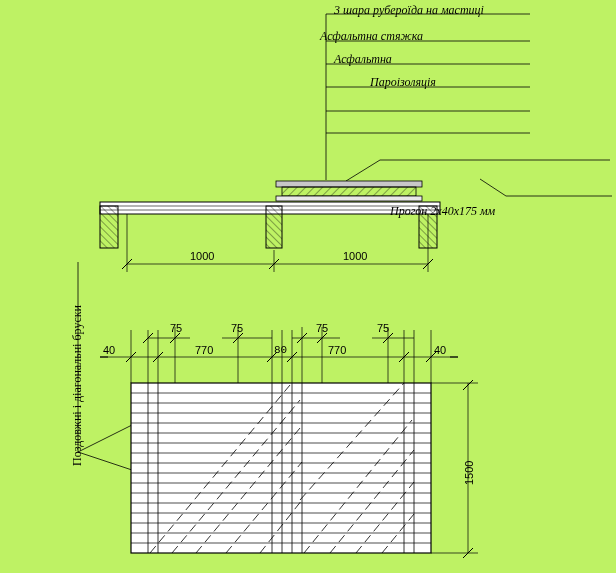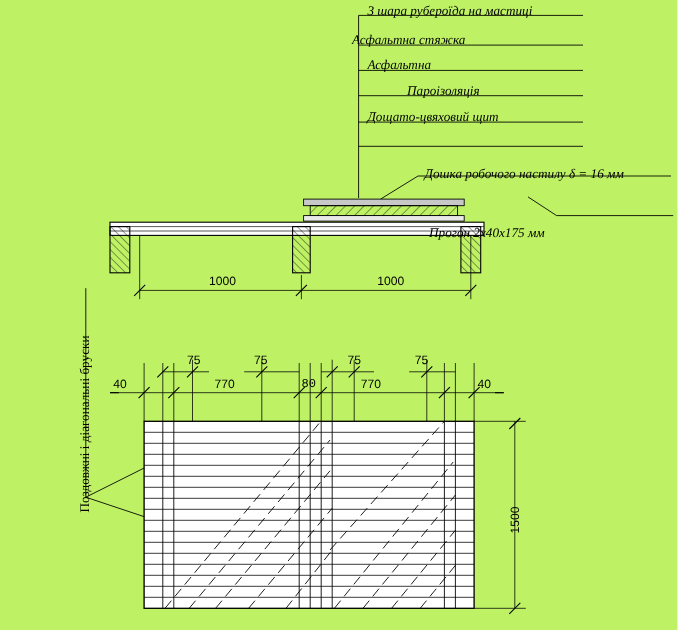--- a/index.html
+++ b/index.html
@@ -214,26 +214,21 @@
       <line x1="468" y1="383" x2="468" y2="553"></line>
       <line x1="463" y1="390" x2="473" y2="380" stroke-width="1"></line>
       <line x1="463" y1="558" x2="473" y2="548" stroke-width="1"></line>
     </g>
   </svg>
 
   <div class="lbl lbl-it" style="left:334px; top:4px;">3 шара рубероїда на мастиці</div>
   <div class="lbl lbl-it" style="left:320px; top:30px;">Асфальтна стяжка</div>
   <div class="lbl lbl-it" style="left:334px; top:53px;">Асфальтна</div>
   <div class="lbl lbl-it" style="left:334px; top:76px;margin-left:36px;">Пароізоляція</div>
-  <div class="lbl lbl-it" style="left:334px; top:100px;">Дощато-цвяховий щит</div>
-
-  <div class="lbl lbl-it" style="left:386px; top:152px;">
-    <span>Дошка робочого настилу</span>
-    <span>δ = 16 мм</span>
-  </div>
+
 
   <div class="lbl lbl-it" style="left:390px; top:189px;margin-top:16px;">Прогон 2х40х175 мм</div>
 
   <div class="vtext" style="left:70px; top:466px;">Поздовжні і діагональні бруски</div>
 
   <div class="dim" style="left:190px; top:250px;">1000</div>
   <div class="dim" style="left:343px; top:250px;">1000</div>
 
   <div class="dim" style="left:103px; top:344px;">40</div>
   <div class="dim" style="left:195px; top:344px;">770</div>

